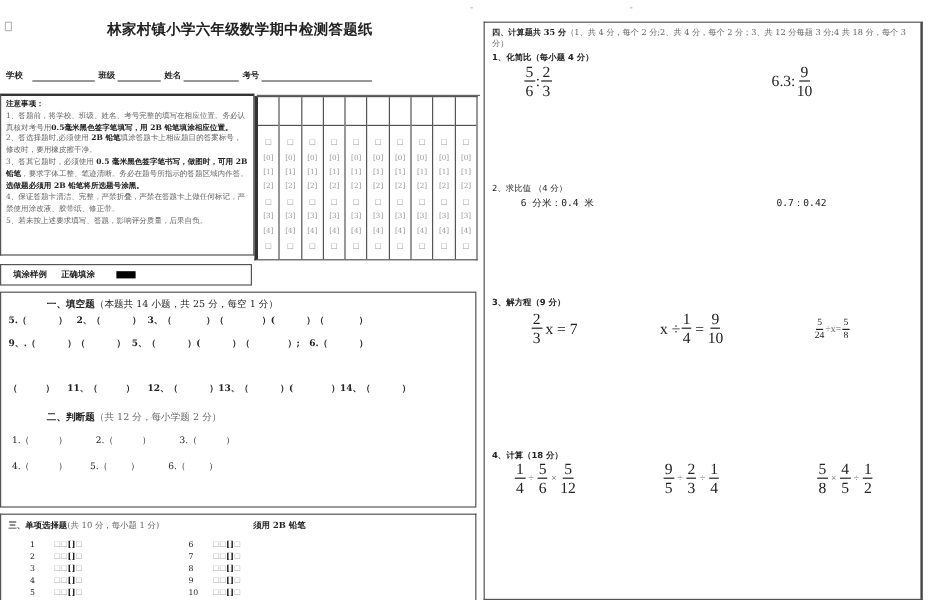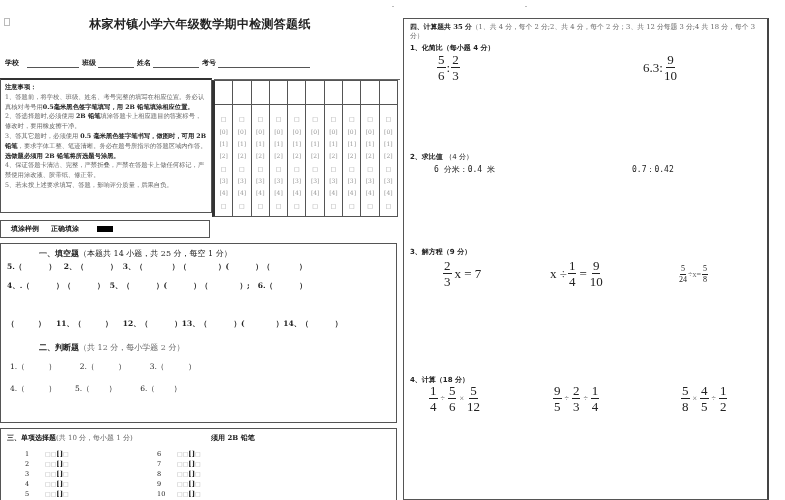--- a/index.html
+++ b/index.html
@@ -221,21 +221,21 @@
 
 <div class="abs sample">
   <span>填涂样例</span>
   <span>正确填涂</span>
   <span class="swatch"></span>
 </div>
 
 <div class="abs sec1">
   <div class="h"><b>一、填空题</b><span>（本题共 14 小题，共 25 分，每空 1 分）</span></div>
   <div class="fill-row" style="top:18px;">5.（          ）   2、（          ）  3、（           ）（            ）(          ）（           ）</div>
-  <div class="fill-row" style="top:37px;">4、.（          ）（          ）  5、（          ）(          ）（            ）;   6.（          ）</div>
+  <div class="fill-row" style="top:37px;">9、.（          ）（          ）  5、（          ）(          ）（            ）;   6.（          ）</div>
   <div class="fill-row" style="top:75px;">（         ）    11、（         ）    12、（          ）13、（          ）(            ）14、（          ）</div>
 
   <div class="h" style="top:98px;"><b>二、判断题</b><span style="color:#666;">（共 12 分，每小学题 2 分）</span></div>
   <div class="judge-row" style="top:118px;">1.（          ）          2.（          ）          3.（          ）</div>
   <div class="judge-row" style="top:140px;">4.（          ）        5.（        ）          6.（        ）</div>
 </div>
 
 <div class="abs sec3" id="sec3">
   <div class="h"><b>三、单项选择题</b><span style="color:#666;">(共 10 分，每小题 1 分)</span></div>
   <div class="pencil">须用 2B 铅笔</div>
@@ -337,23 +337,23 @@
       </span>
   </div>
   <div class="math big" style="left:239px;top:34px;">
     <span>6.3:</span>
     <span class="frac">
         <span class="n">9</span>
         <span class="d">10</span>
       </span>
   </div>
 
-  <div class="sub" style="top:133px;"><span style="font-weight:bold;margin-top:11px;">2、求比值</span> <span>（4 分）</span></div>
+  <div class="sub" style="top:133px;"><span style="font-weight:normal;margin-top:11px;">2、求比值</span> <span>（4 分）</span></div>
   <div class="plain" style="left:30px;top:145px;">6 分米：0.4 米</div>
-  <div class="plain" style="left:228px;top:145px;">0.7：0.42</div>
+  <div class="plain" style="left:243px;top:145px;">0.7：0.42</div>
 
   <div class="sub" style="top:228px;">3、解方程（9 分）</div>
   <div class="math big" style="left:38px;top:240px;">
     <span class="frac">
         <span class="n">2</span>
         <span class="d">3</span>
       </span>
     <span style="margin-left:2px;">x = 7</span>
   </div>
   <div class="math big" style="left:146px;top:240px;">

